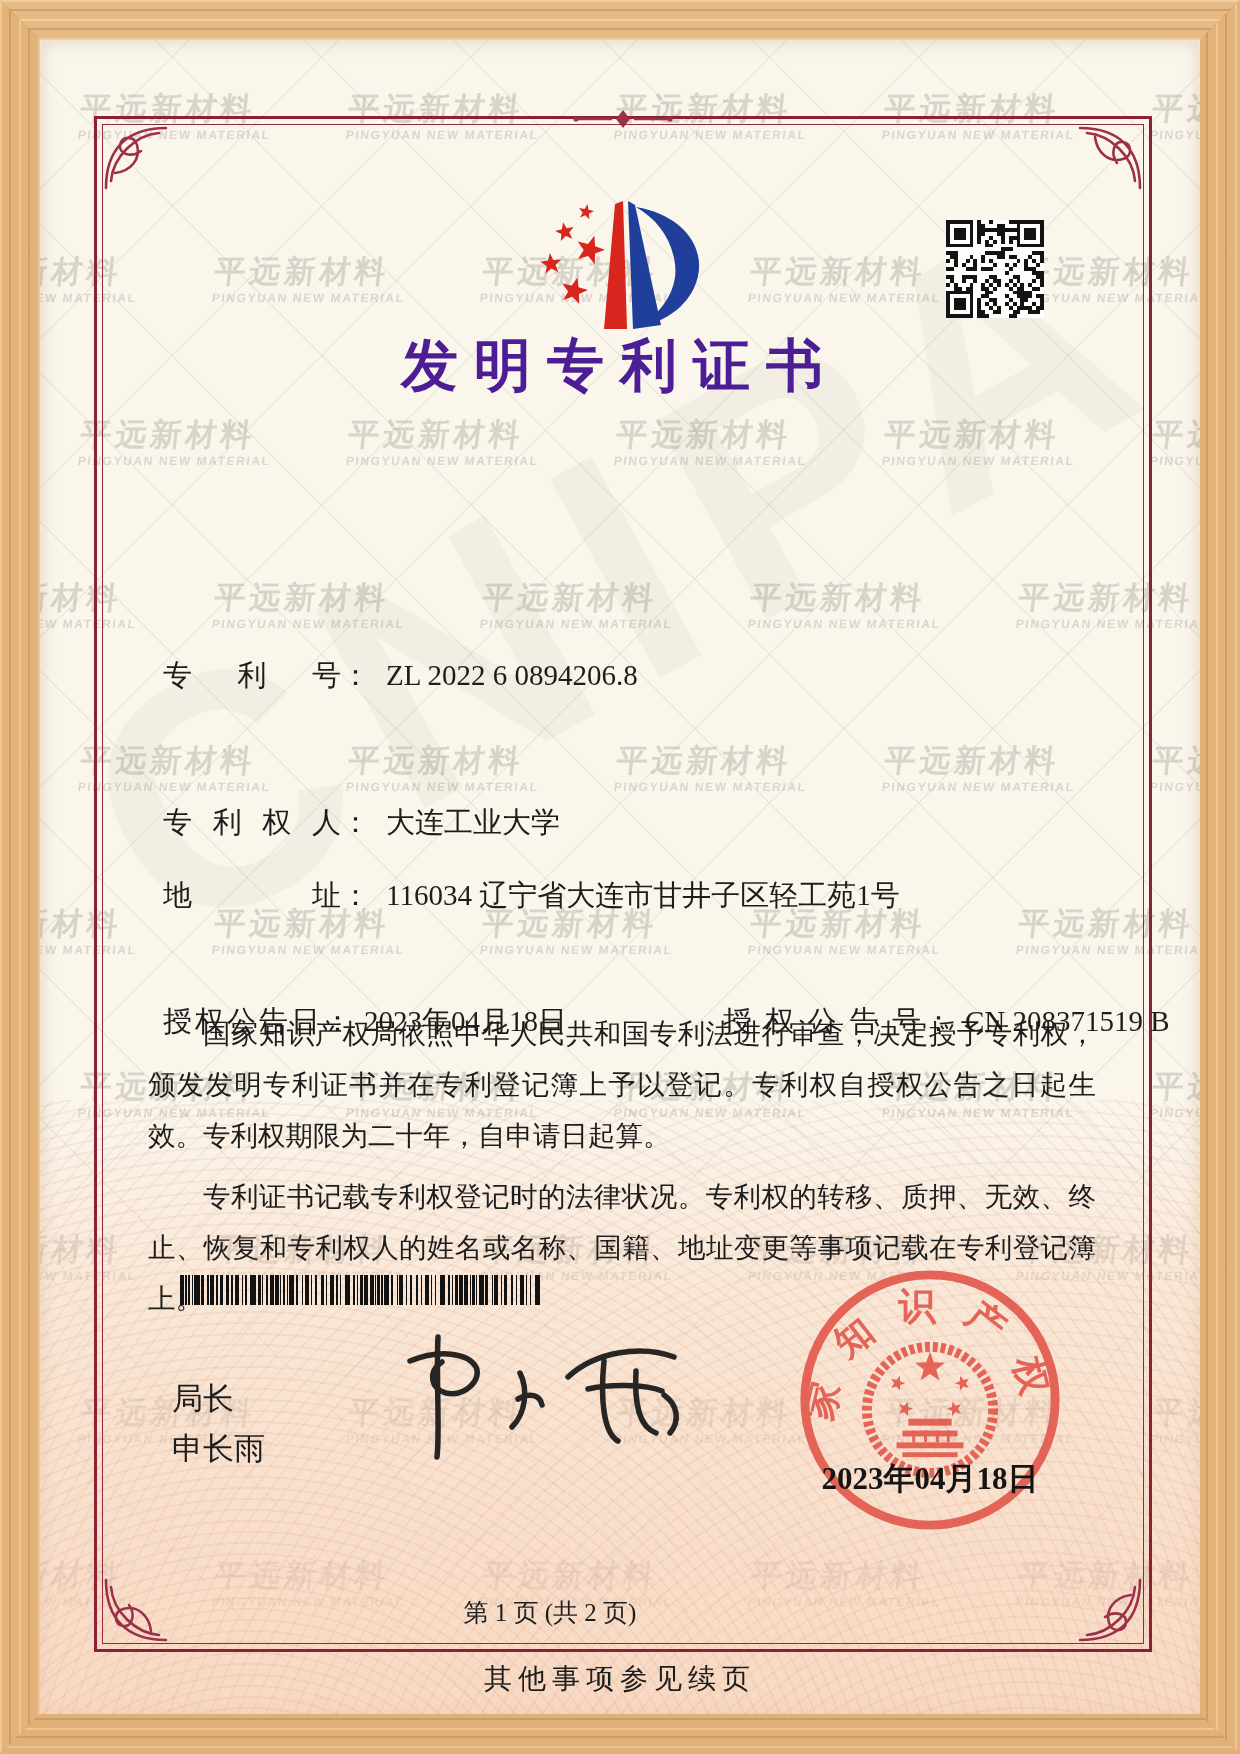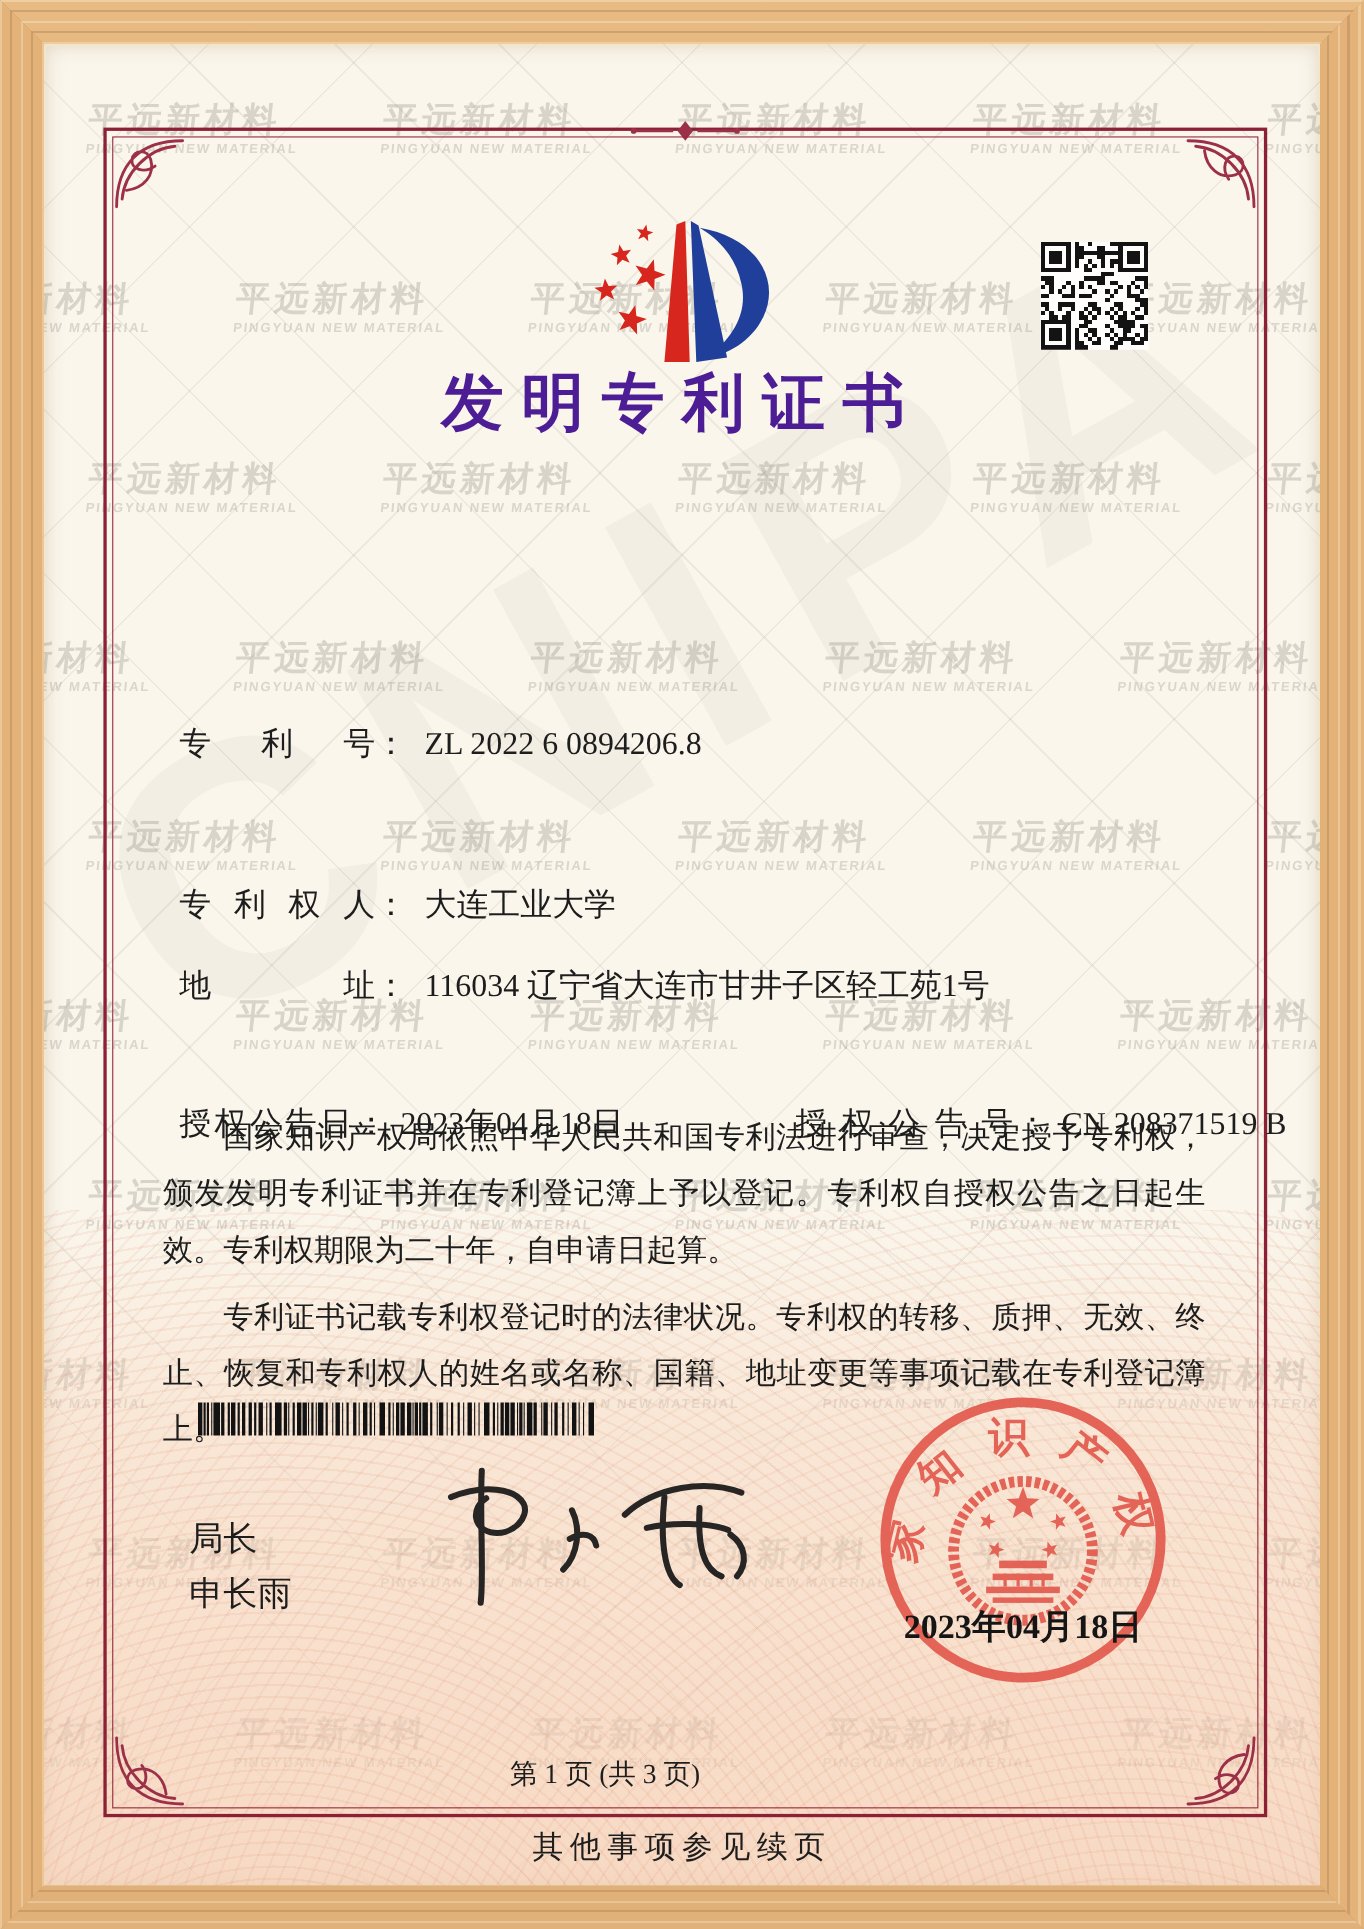--- a/index.html
+++ b/index.html
@@ -779,16 +779,16 @@
       <rect x="122" y="171" width="3" height="12"></rect>
       <rect x="134" y="171" width="3" height="12"></rect>
       <rect x="146" y="171" width="3" height="12"></rect>
       <rect x="157" y="171" width="3" height="12"></rect>
       <rect x="106" y="183" width="68" height="6"></rect>
       <rect x="112" y="193" width="56" height="5"></rect>
     </g>
   </svg>
   <div class="seal-date">2023年04月18日</div>
 
-  <div class="page-info">第 1 页 (共 3 页)</div>
+  <div class="page-info">第 1 页 (共 2 页)</div>
   <div class="footer-note">其他事项参见续页</div>
 
 </div>
 
 </body></html>

